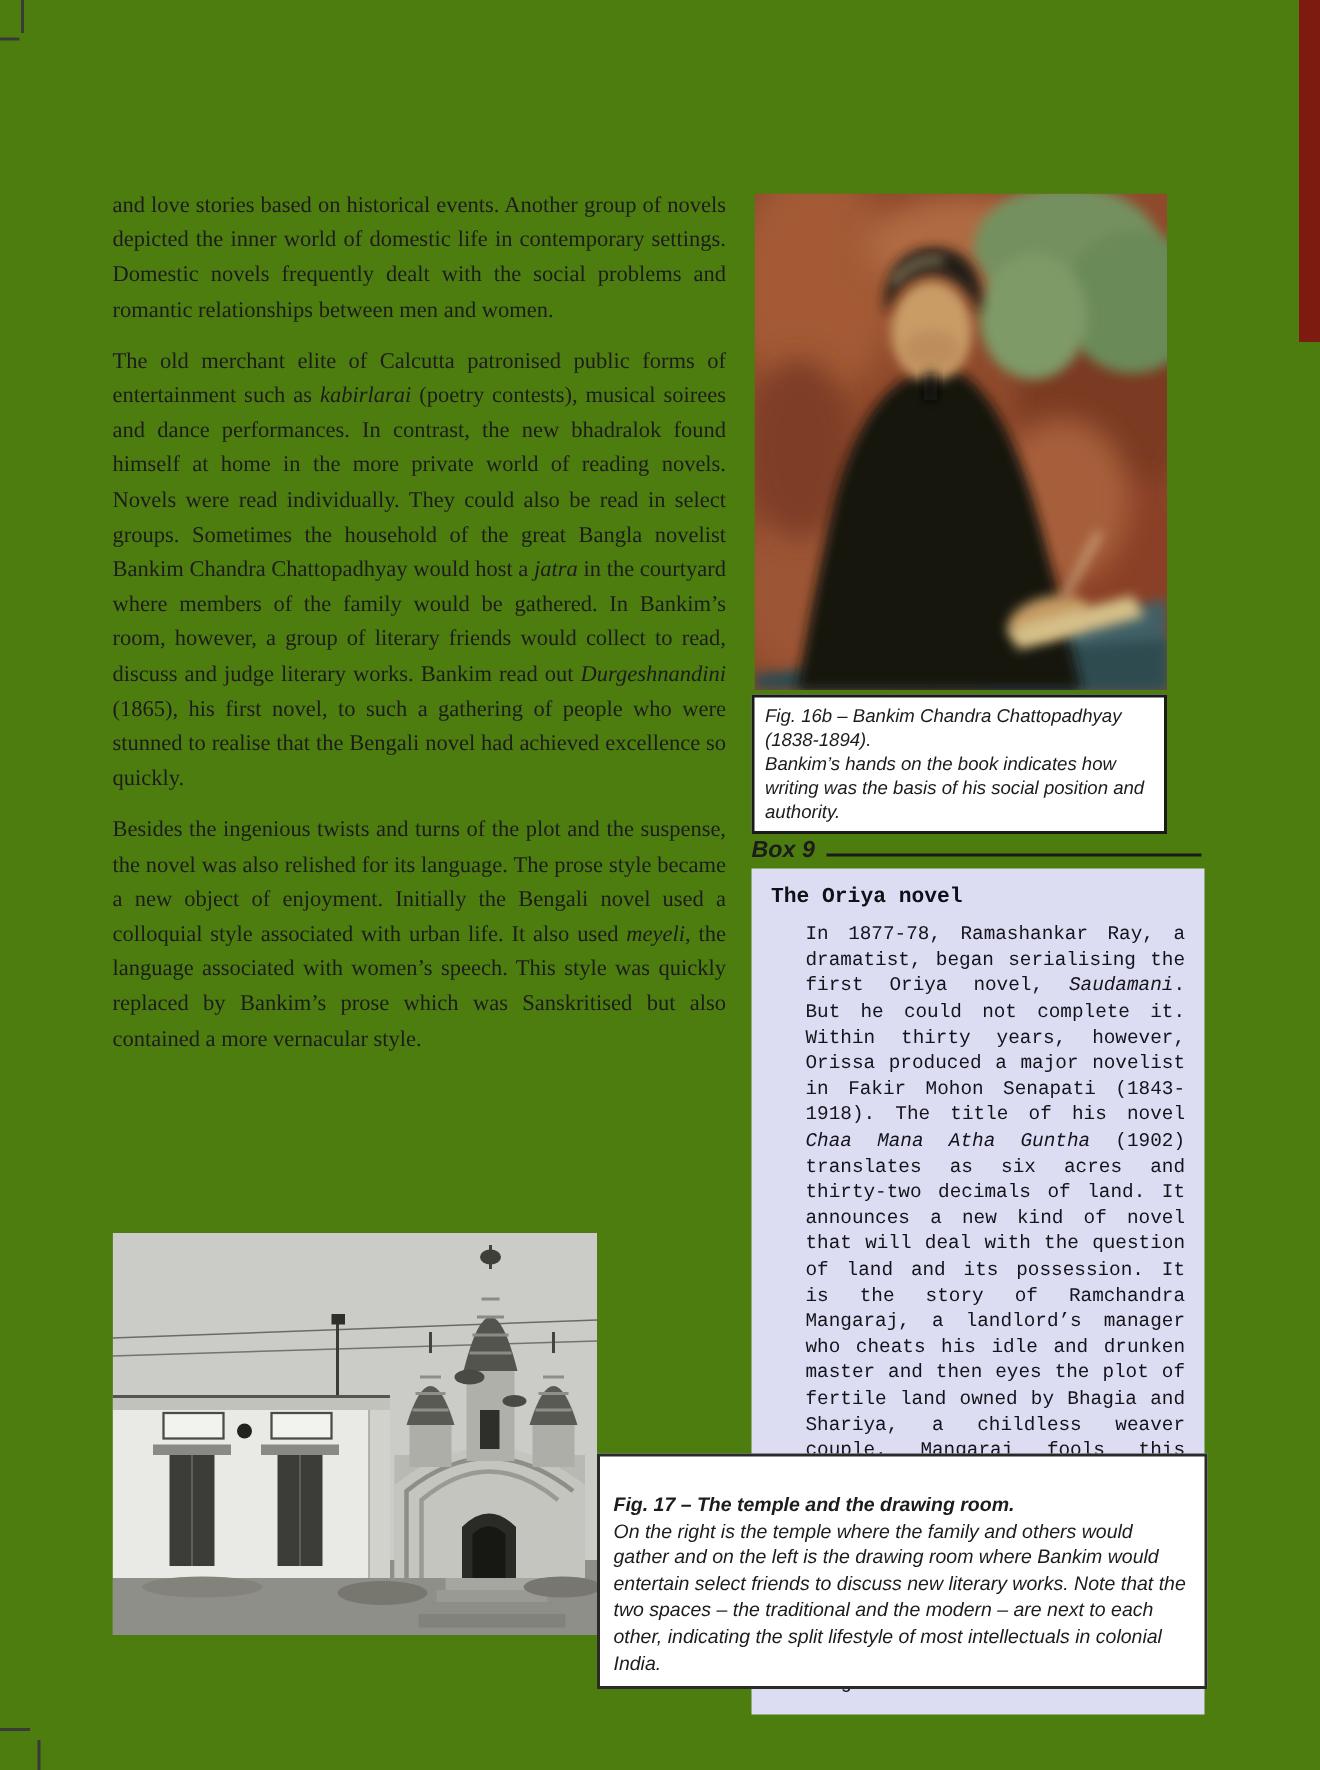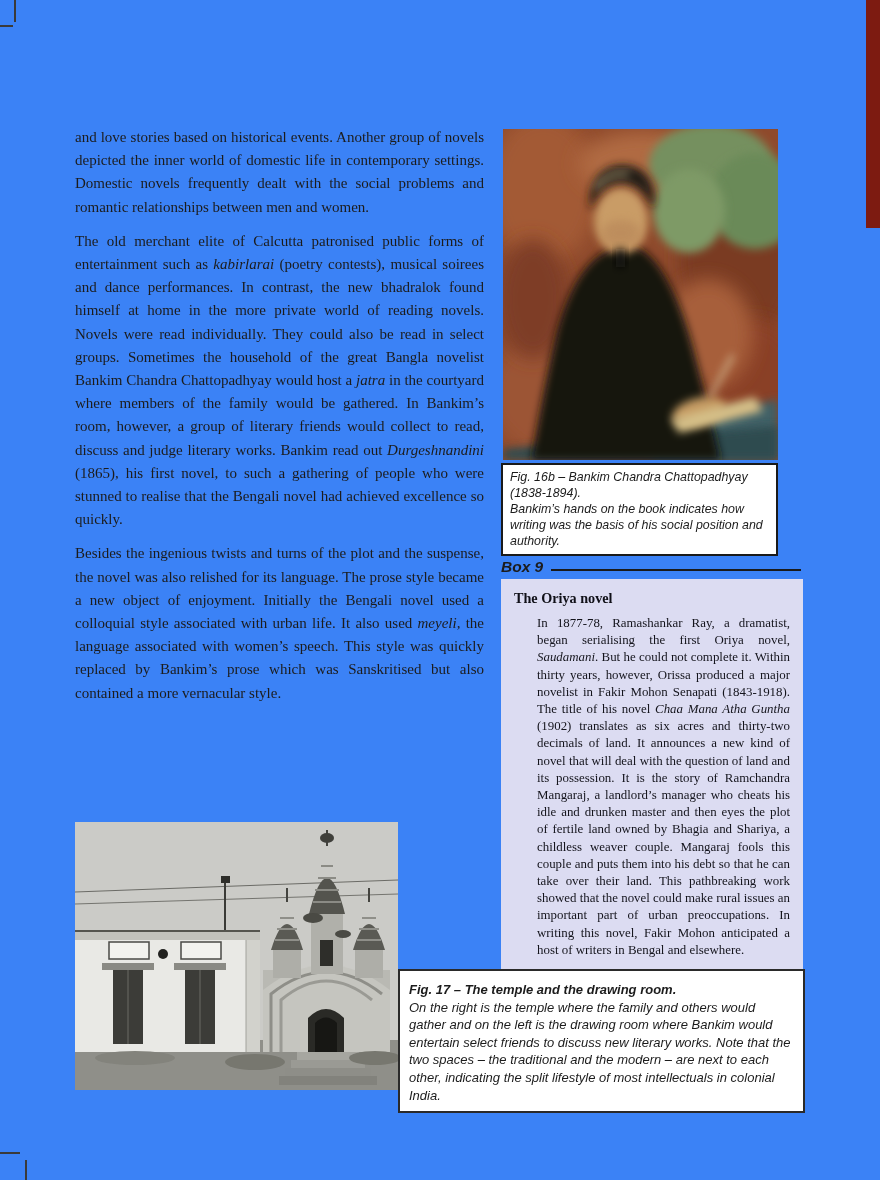--- a/index.html
+++ b/index.html
@@ -1,16 +1,16 @@
 <!DOCTYPE html>
 <html><head>
 <meta charset="utf-8">
 <style>
   html,body{margin:0;padding:0;background:#ffffff;}
-  #page{position:relative;width:880px;height:1180px;background:#3b82f6;overflow:hidden;
+  #page{position:relative;width:880px;height:1180px;background:#4d7c0f;overflow:hidden;
         font-family:"Liberation Serif", serif;color:#1c1c1c;}
 
   
   .mark{position:absolute;background:#3a3a3a;}
   #mark-tl-v{left:14px;top:0;width:2px;height:22px;}
   #mark-tl-h{left:0;top:25px;width:13px;height:2px;}
   #mark-bl-h{left:0;top:1152px;width:20px;height:2px;}
   #mark-bl-v{left:25px;top:1160px;width:2px;height:20px;}
 
   
@@ -29,32 +29,32 @@
   #fig16b{position:absolute;left:501px;top:463px;width:277px;border:2px solid #1a1a1a;
           background:#fff;padding:4px 7px 5px 7px;box-sizing:border-box;
           font-family:"Liberation Sans", sans-serif;font-style:italic;font-size:12.4px;line-height:16px;}
   #fig16b .cap-title{font-weight:normal;}
 
   
   #box5-label{position:absolute;left:501px;top:558px;font-family:"Liberation Sans", sans-serif;
               font-weight:bold;font-style:italic;font-size:15.5px;}
   #box5-rule{position:absolute;left:551px;top:569px;width:250px;height:2px;background:#1a1a1a;}
   #box5{position:absolute;left:501px;top:579px;width:302px;box-sizing:border-box;
-        padding:11px 13px 13px 13px;font-family:Liberation Serif, serif;}
+        padding:11px 13px 13px 13px;font-family:Liberation Mono, monospace;}
   #box5 h3{margin:0 0 8px 0;font-size:14.2px;color:#101018;}
   #box5 .box-body{font-size:12.9px;line-height:17.2px;text-align:justify;color:#14141c;margin-left:23px;}
   #box5 .em{font-style:italic;}
 
   
   #temple{position:absolute;left:75px;top:822px;width:323px;height:268px;overflow:hidden;}
   #temple svg{display:block;}
 
   
   #fig17{position:absolute;left:398px;top:969px;width:407px;border:2px solid #2a2a2a;background:#fff;
-         box-sizing:border-box;padding:10px 9px 7px 9px;z-index:5;
+         box-sizing:border-box;padding:23px 9px 7px 9px;z-index:5;
          font-family:"Liberation Sans", sans-serif;font-style:italic;font-size:13px;line-height:17.6px;}
   #fig17 .cap-title{font-weight:bold;}
 </style>
 </head>
 <body>
 
 <div id="page">
 
   <div class="mark" id="mark-tl-v"></div>
   <div class="mark" id="mark-tl-h"></div>

